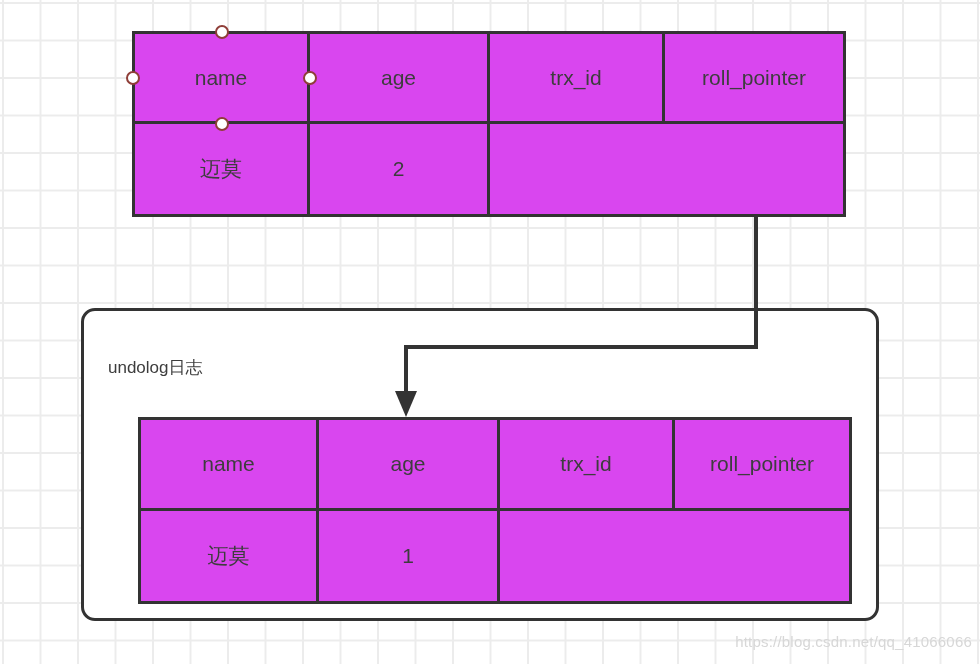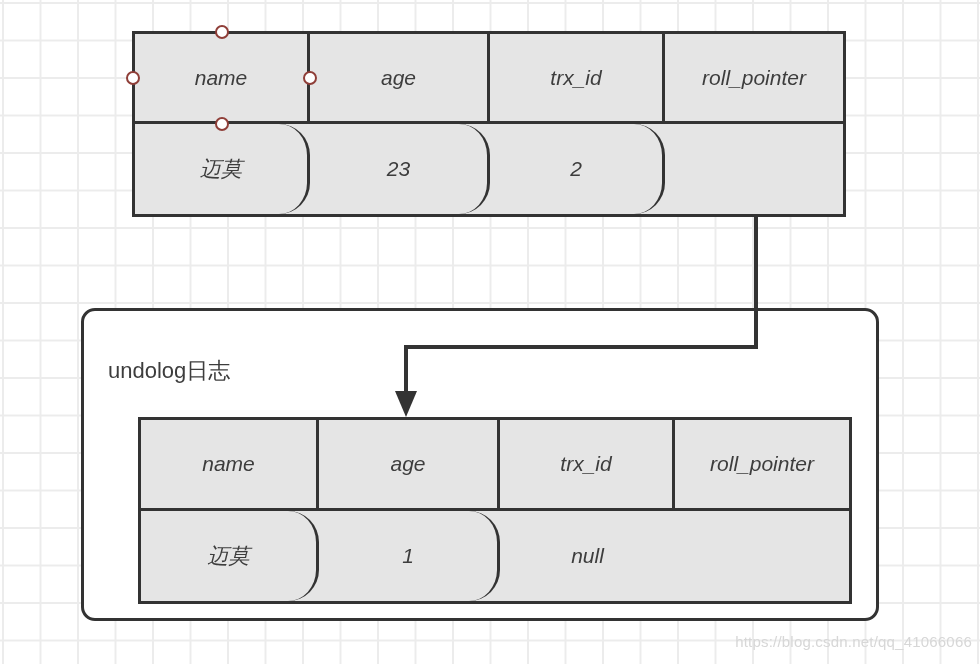--- a/index.html
+++ b/index.html
@@ -18,50 +18,49 @@
   .canvas{
     position:absolute;inset:0;
     background-image:
       linear-gradient(to right, var(--grid) 1.5px, transparent 1.5px),
       linear-gradient(to bottom, var(--grid) 1.5px, transparent 1.5px);
     background-size:37.5px 37.5px;
     background-position:2px 2px;
   }
   .dgm-table{
     position:absolute;
-    background:#e5e5e5;
+    background:#d946ef;
     border:3px solid var(--border);
     display:grid;
     grid-template-rows:1fr 1fr;
     box-sizing:border-box;
-    font-style:italic;
   }
   .dgm-table .cell{
     display:flex;align-items:center;justify-content:center;
     font-size:21px;color:var(--text);
     border-right:3px solid var(--border);
     border-bottom:3px solid var(--border);
     box-sizing:border-box;
     white-space:nowrap;
   }
   .dgm-table .cell.lastcol{border-right:none;}
-  .dgm-table .cell.lastrow{border-bottom:none;border-radius:31px;}
+  .dgm-table .cell.lastrow{border-bottom:none;}
 
   #top-table{
     left:132px;top:31px;width:714px;height:186px;
     grid-template-columns:175px 180px 175px 1fr;
   }
   #undolog-box{
     position:absolute;left:81px;top:308px;width:798px;height:313px;
     background:#ffffff;border:3px solid var(--border);border-radius:14px;
     box-sizing:border-box;
   }
   #undolog-label{
     position:absolute;left:108px;top:356px;
-    font-size:22px;color:var(--text);
+    font-size:17px;color:var(--text);
   }
   #undolog-table{
     left:138px;top:417px;width:714px;height:187px;
     grid-template-columns:178px 181px 175px 1fr;
   }
   .arrow-svg{position:absolute;left:0;top:0;pointer-events:none;}
   .handle{
     position:absolute;width:14px;height:14px;border-radius:50%;
     background:#ffffff;border:2.5px solid var(--handle);
     box-sizing:border-box;
@@ -84,32 +83,30 @@
 
 <div id="undolog-box"></div>
 <div id="undolog-label">undolog日志</div>
 
 <div id="top-table" class="dgm-table">
   <div class="cell">name</div>
   <div class="cell">age</div>
   <div class="cell">trx_id</div>
   <div class="cell lastcol">roll_pointer</div>
   <div class="cell lastrow">迈莫</div>
-  <div class="cell lastrow">23</div>
   <div class="cell lastrow">2</div>
 </div>
 
 <div id="undolog-table" class="dgm-table">
   <div class="cell">name</div>
   <div class="cell">age</div>
   <div class="cell">trx_id</div>
   <div class="cell lastcol">roll_pointer</div>
   <div class="cell lastrow">迈莫</div>
   <div class="cell lastrow">1</div>
-  <div class="cell lastrow lastcol">null</div>
 </div>
 
 <svg class="arrow-svg" width="980" height="664" viewBox="0 0 980 664">
   <path d="M756 214 L756 347 L406 347 L406 393" fill="none" stroke="#333333" stroke-width="4"></path>
   <polygon points="406,417 395,391 417,391" fill="#333333"></polygon>
 </svg>
 
 <div class="handle" id="handle-top"></div>
 <div class="handle" id="handle-left"></div>
 <div class="handle" id="handle-right"></div>

